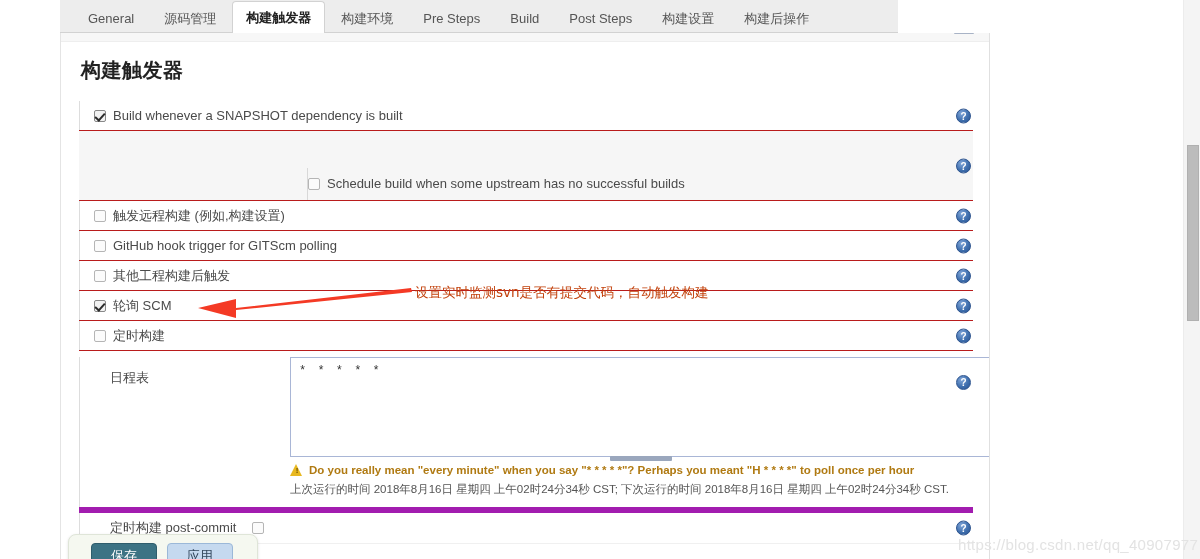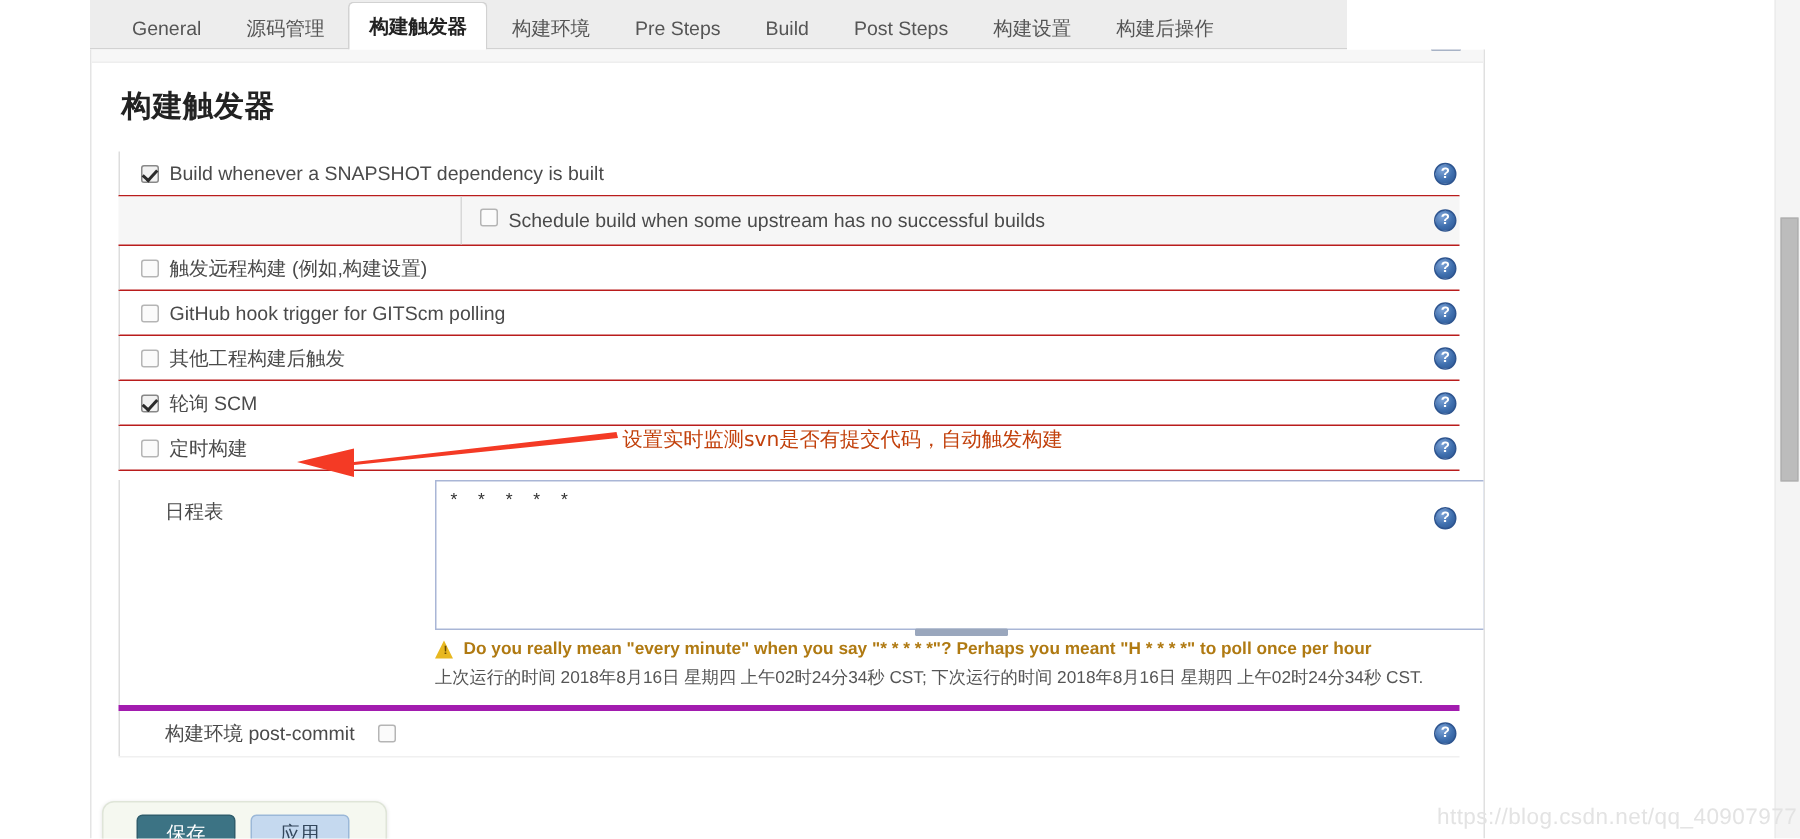--- a/index.html
+++ b/index.html
@@ -128,30 +128,31 @@
   .help:before{
     content:"?";position:absolute;left:0;right:0;top:-1px;
     text-align:center;color:#ffffff;font-size:10px;font-weight:bold;
     font-family:"Liberation Sans",sans-serif;line-height:15px;
   }
 
   
   .row.sub{background:#f6f6f6;}
   .row.sub .sub-gap{flex:0 0 228px;}
   .row.sub .sub-cell{
-    display:flex;
+    display:flex;align-items:center;
     border-left:1px solid #d8d8d8;
-    padding:8px 0 8px 12px;
+    padding:8px 0 8px 0;
     flex:1 1 auto;
+    margin-top:37px;
   }
 
   
   #sched-block{
     position:relative;
-    border-bottom:4px solid #a21caf;
+    border-bottom:6px solid #a21caf;
     display:flex;
     padding-top:6px;
   }
   #sched-block .lead{width:10px;flex:0 0 10px;border-left:1px solid #dddddd;align-self:stretch;}
   #sched-label{
     flex:0 0 200px;
     padding:12px 0 0 20px;
     font-size:13px;color:#4a4a4a;
     box-sizing:border-box;
   }
@@ -379,21 +380,21 @@
               <span id="warn-text">Do you really mean "every minute" when you say "* * * * *"? Perhaps you meant "H * * * *" to poll once per hour</span>
             </div>
             <div id="sched-times">上次运行的时间 2018年8月16日 星期四 上午02时24分34秒 CST; 下次运行的时间 2018年8月16日 星期四 上午02时24分34秒 CST.</div>
           </div>
         </div>
         <span class="help" style="top:24px;transform:none;"></span>
       </div>
 
       <div id="postcommit-row">
         <div class="lead"></div>
-        <div id="postcommit-label">构建环境 post-commit</div>
+        <div id="postcommit-label">定时构建 post-commit</div>
         <span class="chk" id="postcommit-chk"></span>
         <span class="help"></span>
       </div>
 
     </div>
   </div>
 
   <div id="annotation">设置实时监测svn是否有提交代码，自动触发构建</div>
   <svg id="arrow" viewBox="0 0 215 34">
     <polygon points="213,2 38,22 38,13 0,22 38,32 38,24 214,6" fill="#f43a25"></polygon>

